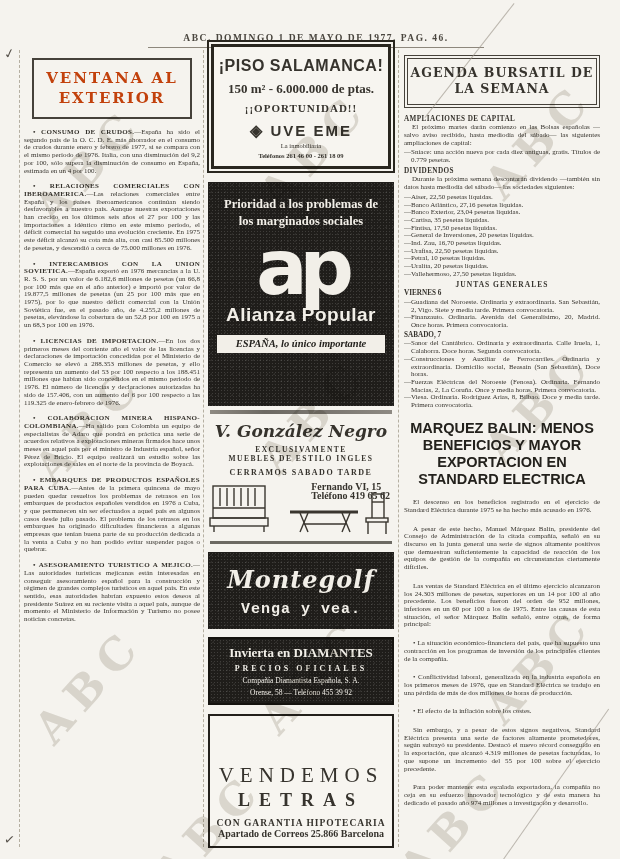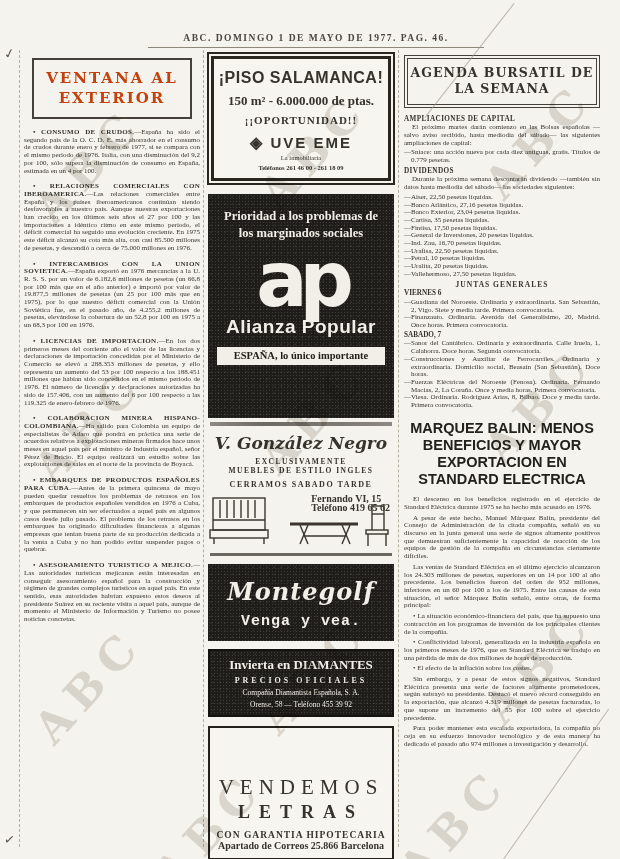--- a/index.html
+++ b/index.html
@@ -18,42 +18,42 @@
             border-bottom:1px solid #8d877c;padding-bottom:4px;}
   
   .col-left{position:absolute;left:24px;top:56px;width:176px;}
   .ventana-box{border:2px solid #45413a;margin:2px 8px 10px;padding:9px 2px;text-align:center;
                font-weight:bold;font-size:15px;letter-spacing:2px;line-height:1.3;
                font-family:"DejaVu Serif",serif;color:#c2410c;}
   .news{font-size:7px;line-height:7.7px;text-align:justify;}
   .news p{margin:0 0 8px;text-indent:9px;}
   .news .item-title{font-weight:bold;letter-spacing:.3px;}
   
-  .col-mid{position:absolute;left:208px;top:52px;width:186px;}
+  .col-mid{position:absolute;left:208px;top:40px;width:186px;}
   .ad-piso{border:3px solid #29261f;outline:2px solid #29261f;outline-offset:2px;
            margin:4px 3px 13px;padding:10px 3px 7px;text-align:center;background:#f7f5f0;}
   .piso-h{font-family:"Liberation Sans",sans-serif;font-weight:bold;font-size:16px;letter-spacing:.5px;}
   .piso-2{font-size:13px;font-weight:bold;margin-top:6px;}
   .piso-3{font-size:11px;font-weight:bold;margin-top:5px;letter-spacing:1px;}
   .uve{margin-top:8px;font-family:"Liberation Sans",sans-serif;font-weight:bold;font-size:15px;
        letter-spacing:2px;display:flex;align-items:center;justify-content:center;gap:6px;}
   .uve-icon{font-size:16px;line-height:1;}
   .piso-tag{font-size:6.5px;margin-top:3px;}
   .piso-tel{font-size:6.5px;font-weight:bold;margin-top:3px;}
   .dark-ad{background-color:#1f1d1a;color:#f2efe8;
            background-image:radial-gradient(rgba(255,255,255,.14) 1px,transparent 1px),
                             radial-gradient(rgba(255,255,255,.07) 1px,transparent 1px);
            background-size:3px 3px,7px 7px;}
   .ad-ap{height:224px;text-align:center;padding:14px 8px 24px;box-sizing:border-box;margin-bottom:4px;}
   .ap-head{font-size:12.5px;font-weight:bold;line-height:1.35;}
   .ap-logo{font-family:"DejaVu Sans",sans-serif;font-weight:bold;font-size:76px;
            letter-spacing:-8px;line-height:.95;margin-top:2px;}
   .ap-name{font-family:"Liberation Sans",sans-serif;font-weight:bold;font-size:19px;letter-spacing:.5px;}
   .ap-slogan{background:#f2efe8;color:#23211d;font-weight:bold;font-size:10.5px;
-             margin:9px 1px 0;padding:3px 0 4px;}
+             margin:9px 1px 0;padding:3px 0 4px;font-style:italic;}
   .smudge{height:4px;background:linear-gradient(90deg,#6b665e,#3f3b34 30%,#55504a 70%,#6b665e);
           margin:0 2px 7px;opacity:.75;}
   .ad-gn{text-align:center;margin-bottom:4px;}
   .gn-name{font-family:"DejaVu Serif",serif;font-style:italic;font-weight:bold;font-size:17px;}
   .gn-l1,.gn-l2{font-size:7.5px;font-weight:bold;letter-spacing:1.5px;}
   .gn-l1{margin-top:4px;}
   .gn-l3{font-size:8px;font-weight:bold;margin-top:5px;letter-spacing:1.5px;}
   .gn-art{position:relative;height:58px;margin-top:3px;}
   .gn-addr{position:absolute;right:4px;top:2px;font-size:10px;font-weight:bold;text-align:left;line-height:9px;}
   .gn-sep{height:3px;background:#4a463e;margin:3px 2px 0;opacity:.8;}
@@ -75,21 +75,21 @@
               margin:2px 3px 11px;padding:6px 2px;text-align:center;font-weight:bold;
               font-size:12.5px;letter-spacing:1px;line-height:1.3;font-family:"DejaVu Serif",serif;}
   .fin{font-size:7px;line-height:7.7px;text-align:justify;}
   .fin-head{font-weight:bold;font-size:7.2px;letter-spacing:.4px;margin:3px 0 1px;}
   .fin .intro{margin:0 0 2px;text-indent:8px;}
   .list p{margin:0;padding-left:7px;text-indent:-7px;}
   .center-head{text-align:center;font-weight:bold;margin:2px 0;font-size:7.5px;letter-spacing:1px;}
   .day-head{font-weight:bold;margin:2px 0 1px;font-size:7.2px;}
   .std-headline{font-family:"Liberation Sans",sans-serif;font-weight:bold;font-size:14.5px;
                 line-height:1.18;text-align:center;margin:10px 0 8px;color:#23211c;}
-  .std p{margin:0 0 3px;text-indent:9px;}
+  .std p{margin:11px 0 3px;text-indent:9px;}
   svg.furn{display:block;}
 </style>
 </head>
 <body>
 
 <div class="page">
 
   <span class="wm" style="left:20px;top:140px">ABC</span>
   <span class="wm" style="left:245px;top:125px">ABC</span>
   <span class="wm" style="left:470px;top:115px">ABC</span>

